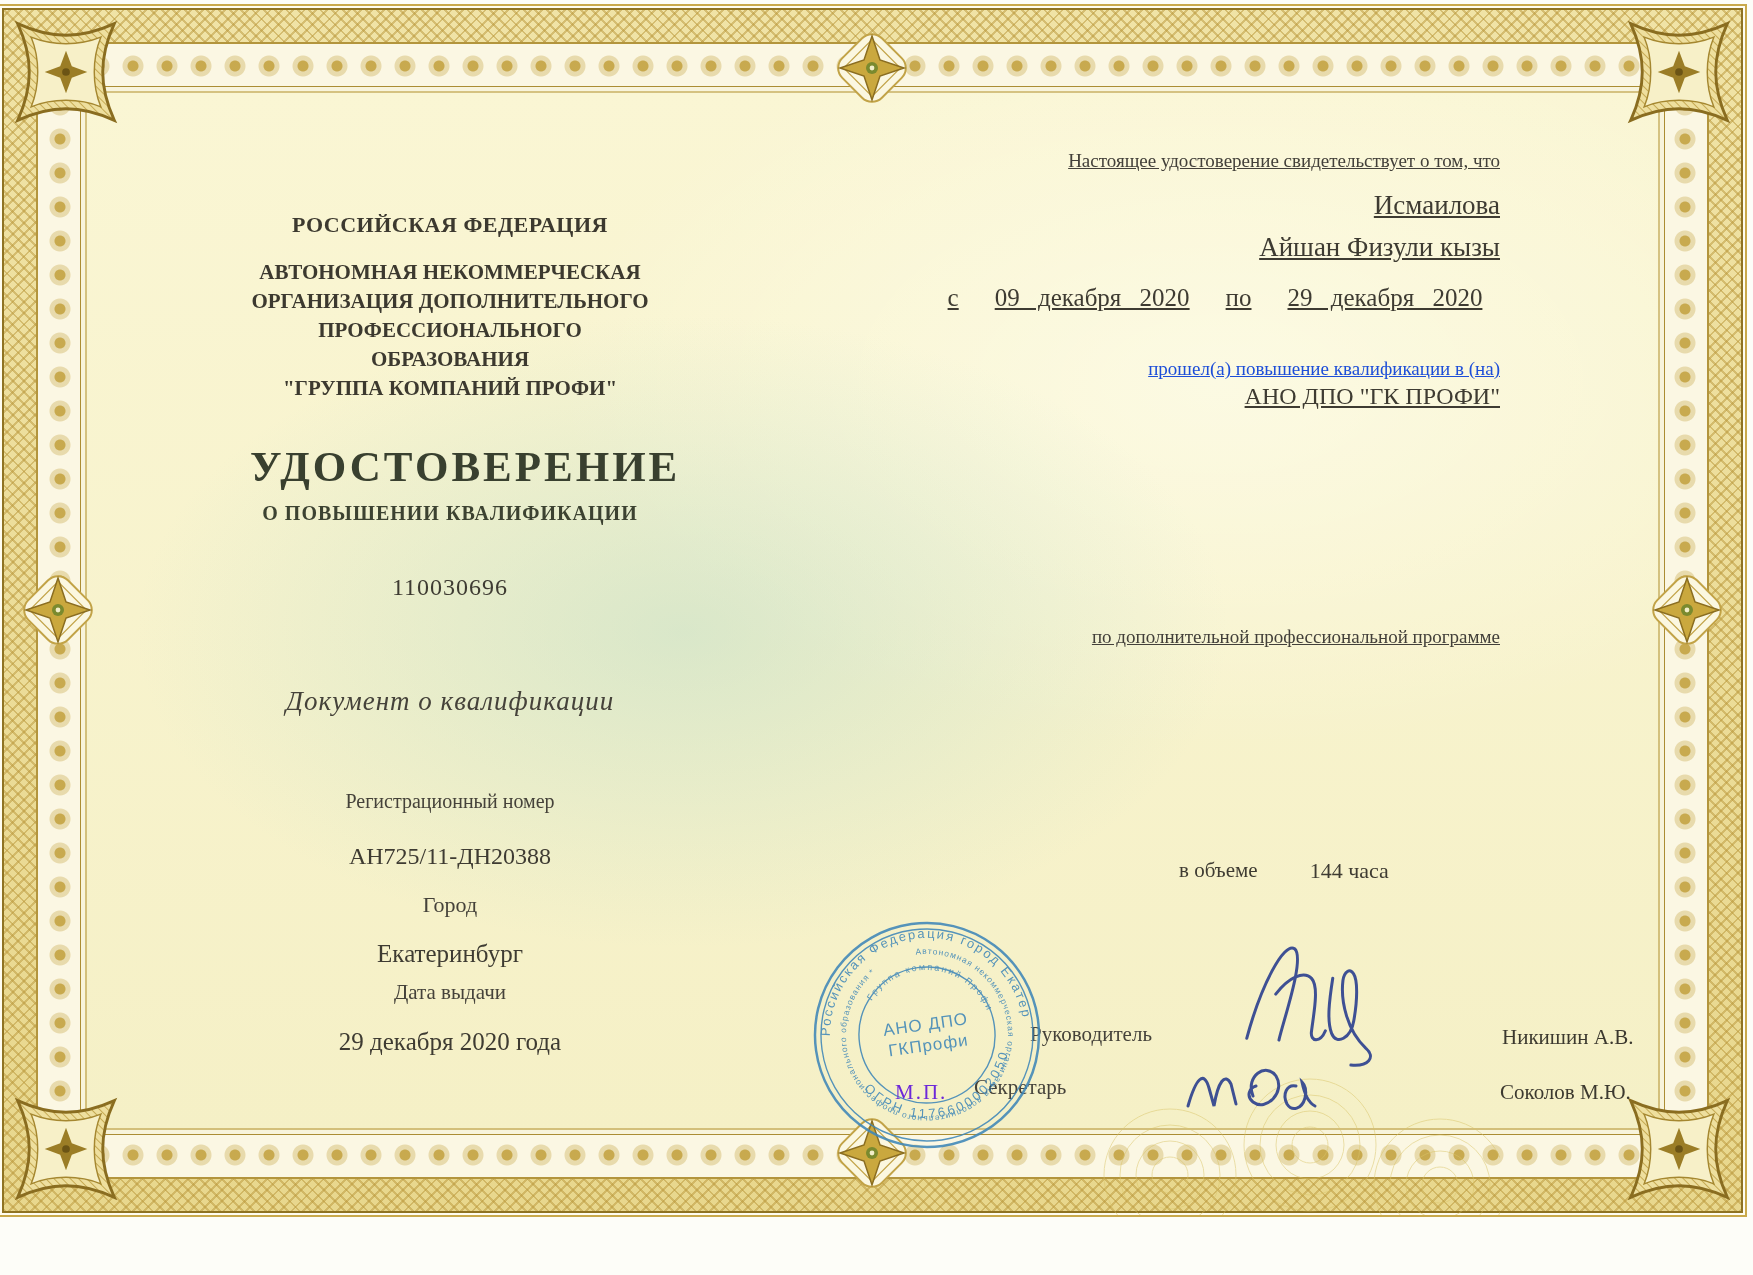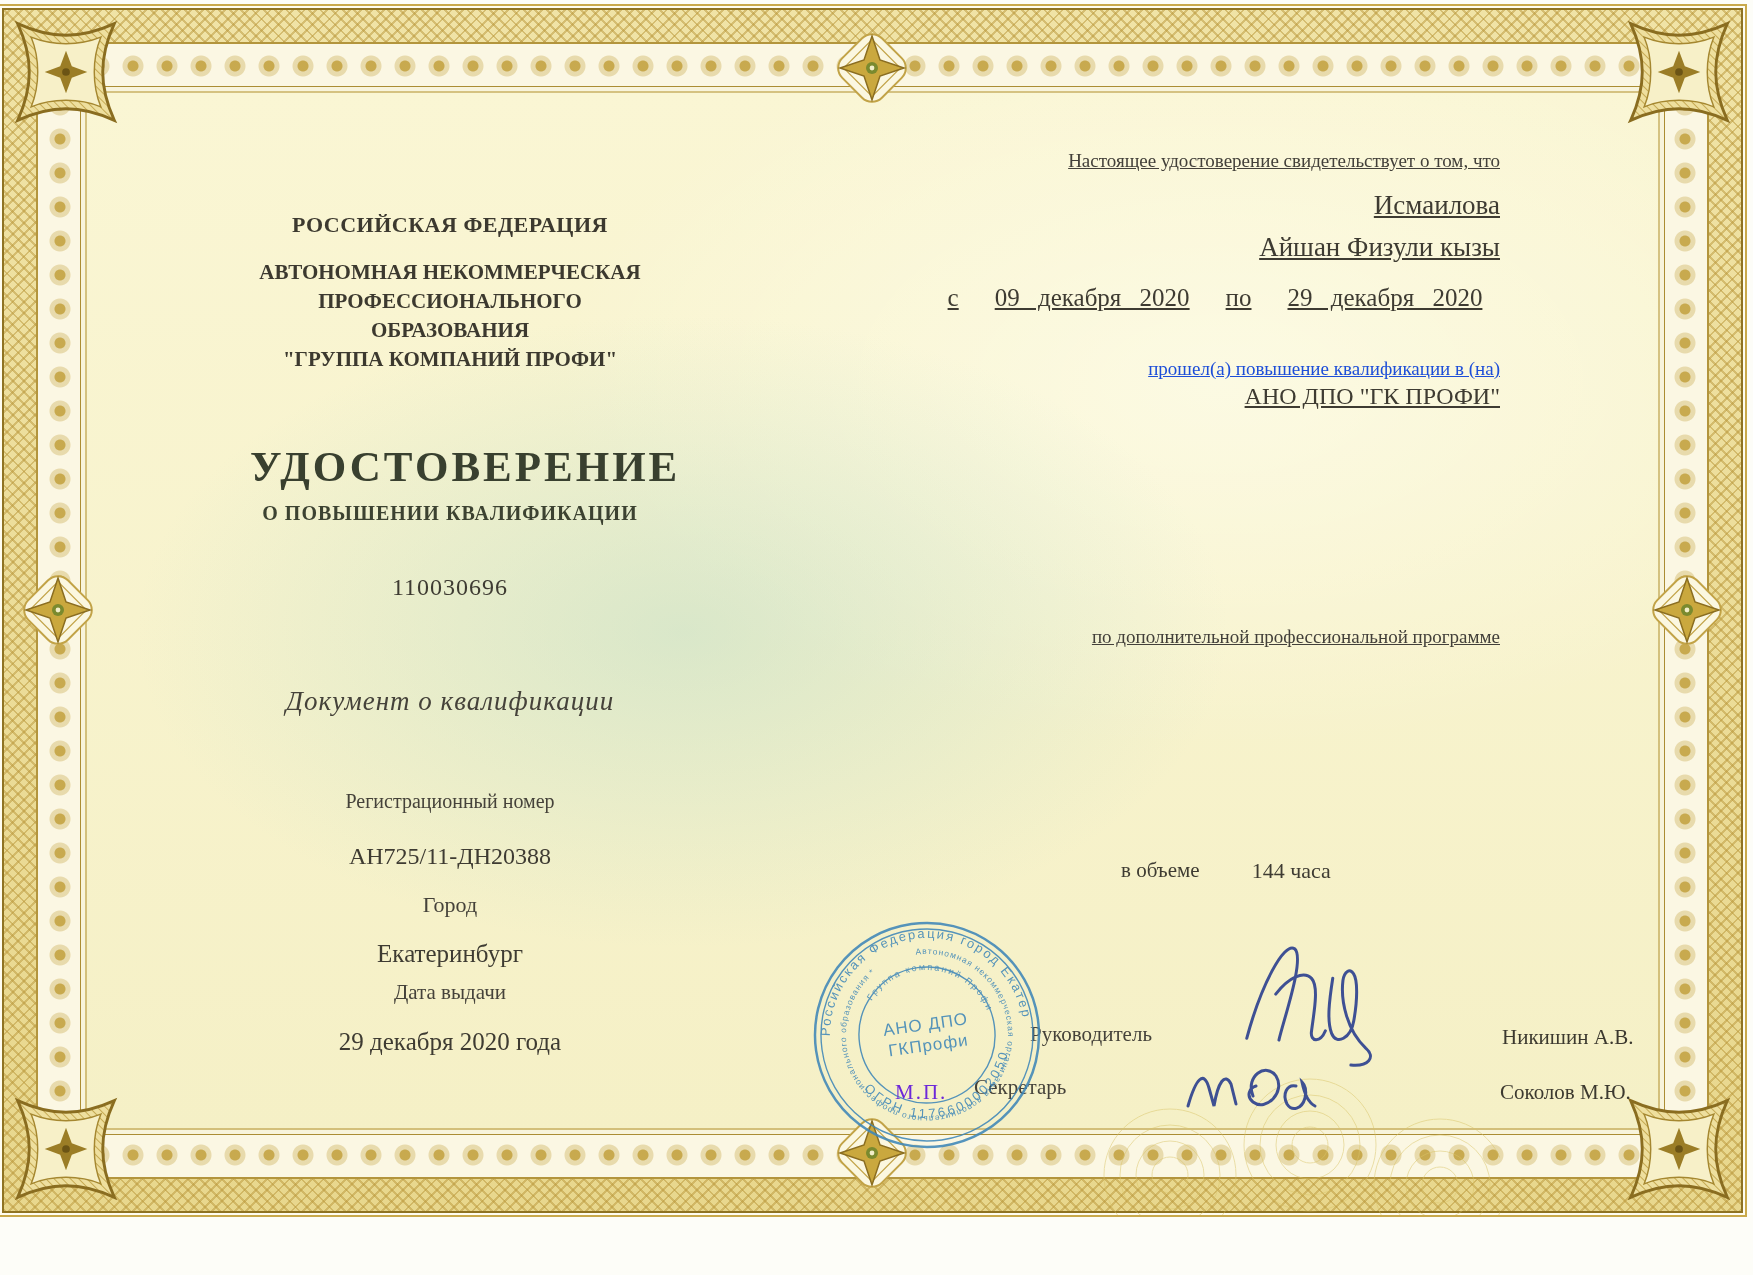--- a/index.html
+++ b/index.html
@@ -54,21 +54,21 @@
   .issuedate{top:1028px;font-size:25px;}
 
   .intro{top:150px;font-size:19px;color:#43403a;}
   .surname{top:190px;font-size:27px;}
   .fio{top:232px;font-size:27px;}
   .period{top:284px;font-size:25px;display:flex;justify-content:center;gap:36px;word-spacing:12px;}
   .completed{top:334px;font-size:19px;color:#1d4ed8;margin-top:24px;}
   .institution{top:383px;font-size:24px;}
   .proglabel{top:626px;font-size:19px;color:#43403a;}
   .program{top:671px;font-size:22px;}
-  .volume{left:1121px;top:858px;display:flex;gap:52px;font-size:21px;}
+  .volume{left:1179px;top:858px;display:flex;gap:52px;font-size:21px;}
   .volume .vol-val{font-size:22px;}
 
   .roleslabel{font-size:21px;color:#45423a;}
   .head-label{left:1030px;top:1022px;}
   .sec-label{left:974px;top:1075px;}
   .signname{font-size:21px;color:#3c392f;}
   .head-name{left:1502px;top:1025px;}
   .sec-name{left:1500px;top:1080px;}
 
   .stamp{left:810px;top:918px;width:234px;height:234px;opacity:.88;transform:rotate(-8deg);}
@@ -152,20 +152,21 @@
       <circle cx="460" cy="130" r="18"></circle>
         <circle cx="460" cy="130" r="34"></circle>
         <circle cx="460" cy="130" r="50"></circle>
         <circle cx="460" cy="130" r="66"></circle>
     </g>
   </svg>
 
   <div class="abs col-left country">РОССИЙСКАЯ ФЕДЕРАЦИЯ</div>
   <div class="abs col-left org">
     <div>АВТОНОМНАЯ НЕКОММЕРЧЕСКАЯ</div>
+    <div>ОРГАНИЗАЦИЯ ДОПОЛНИТЕЛЬНОГО</div>
     <div>ПРОФЕССИОНАЛЬНОГО ОБРАЗОВАНИЯ</div>
     <div>"ГРУППА КОМПАНИЙ ПРОФИ"</div>
   </div>
   <div class="abs col-left title">УДОСТОВЕРЕНИЕ</div>
   <div class="abs col-left subtitle">О ПОВЫШЕНИИ КВАЛИФИКАЦИИ</div>
   <div class="abs col-left blankno">110030696</div>
   <div class="abs col-left doctype">Документ о квалификации</div>
   <div class="abs col-left reglabel">Регистрационный номер</div>
   <div class="abs col-left regno">АН725/11-ДН20388</div>
   <div class="abs col-left citylabel">Город</div>

